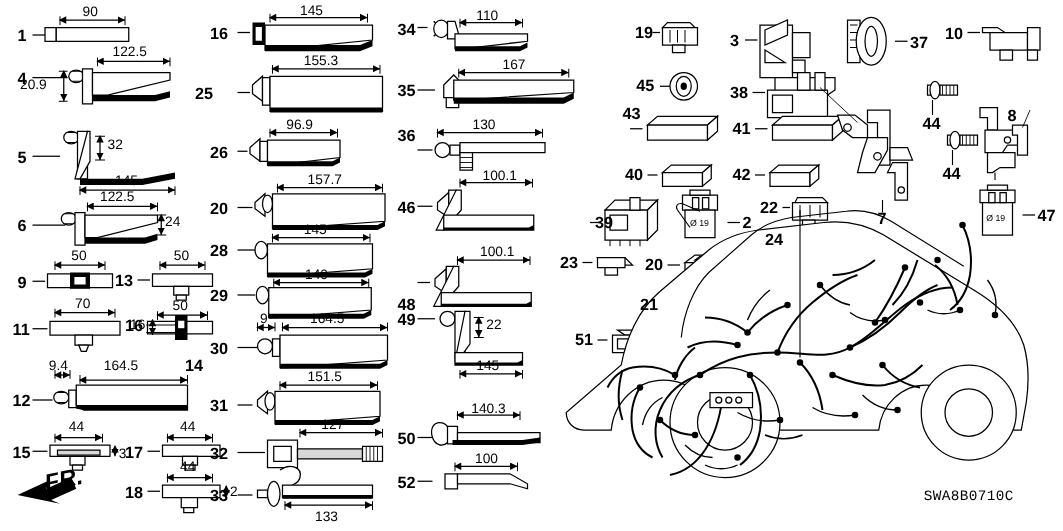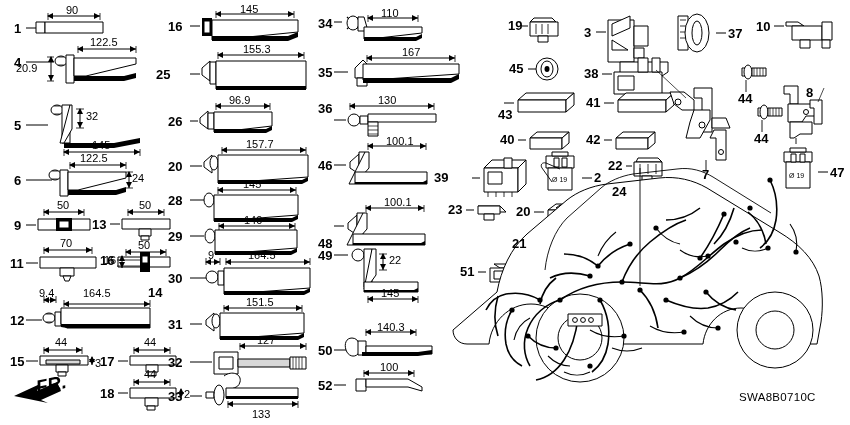--- a/index.html
+++ b/index.html
@@ -1,21 +1,21 @@
 <!DOCTYPE html>
 <html><head>
 <meta charset="utf-8">
 <style>
   html,body{margin:0;padding:0;background:#fff;}
   body{width:850px;height:425px;position:relative;overflow:hidden;
        font-family:"Liberation Sans",sans-serif;color:#000;}
   #sheet{position:absolute;inset:0;}
   .lbl{position:absolute;font-weight:bold;font-size:13px;line-height:1;white-space:nowrap;}
   .dim{position:absolute;font-size:11px;line-height:1;white-space:nowrap;font-weight:normal;}
-  .pn{position:absolute;font-size:11.5px;letter-spacing:.3px;white-space:nowrap;}
+  .pn{position:absolute;font-size:11.5px;letter-spacing:.3px;white-space:nowrap;font-family:Liberation Mono, monospace;}
   svg{position:absolute;left:0;top:0;width:850px;height:425px;overflow:visible;}
   .ln{stroke:#000;fill:none;}
   .f-w{fill:#fff;stroke:#000;}
   .f-k{fill:#000;stroke:none;}
   .f-g{fill:#d8d8d8;stroke:#000;}
 </style>
 </head>
 <body>
 
 <div id="sheet">
@@ -608,25 +608,25 @@
 <span class="dim" style="left:381px;top:288px">145</span>
 <span class="dim" style="left:377px;top:322px">140.3</span>
 <span class="dim" style="left:380px;top:362px">100</span>
 
 <span class="lbl" style="left:508px;top:19px">19</span>
 <span class="lbl" style="left:584px;top:26px">3</span>
 <span class="lbl" style="left:728px;top:27px">37</span>
 <span class="lbl" style="left:756px;top:20px">10</span>
 <span class="lbl" style="left:509px;top:62px">45</span>
 <span class="lbl" style="left:584px;top:67px">38</span>
-<span class="lbl" style="left:498px;top:108px">43</span>
+<span class="lbl" style="left:498px;top:84px">43</span>
 <span class="lbl" style="left:586px;top:96px">41</span>
 <span class="lbl" style="left:500px;top:133px">40</span>
 <span class="lbl" style="left:586px;top:133px">42</span>
-<span class="lbl" style="left:434px;top:171px">39</span>
+<span class="lbl" style="left:476px;top:171px">39</span>
 <span class="lbl" style="left:594px;top:171px">2</span>
 <span class="lbl" style="left:608px;top:159px">22</span>
 <span class="lbl" style="left:612px;top:185px">24</span>
 <span class="lbl" style="left:448px;top:203px">23</span>
 <span class="lbl" style="left:516px;top:205px">20</span>
 <span class="lbl" style="left:512px;top:237px">21</span>
 <span class="lbl" style="left:460px;top:265px">51</span>
 <span class="lbl" style="left:702px;top:168px">7</span>
 <span class="lbl" style="left:738px;top:92px">44</span>
 <span class="lbl" style="left:754px;top:132px">44</span>

